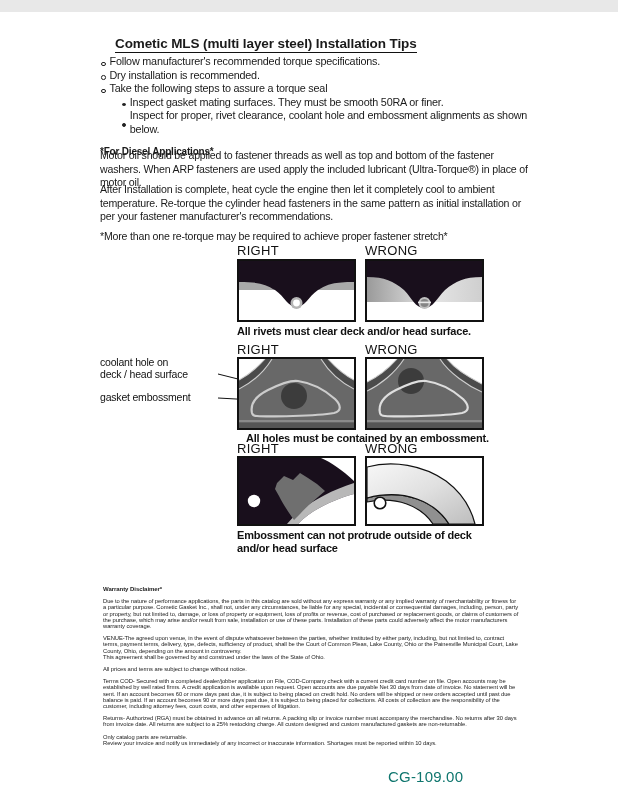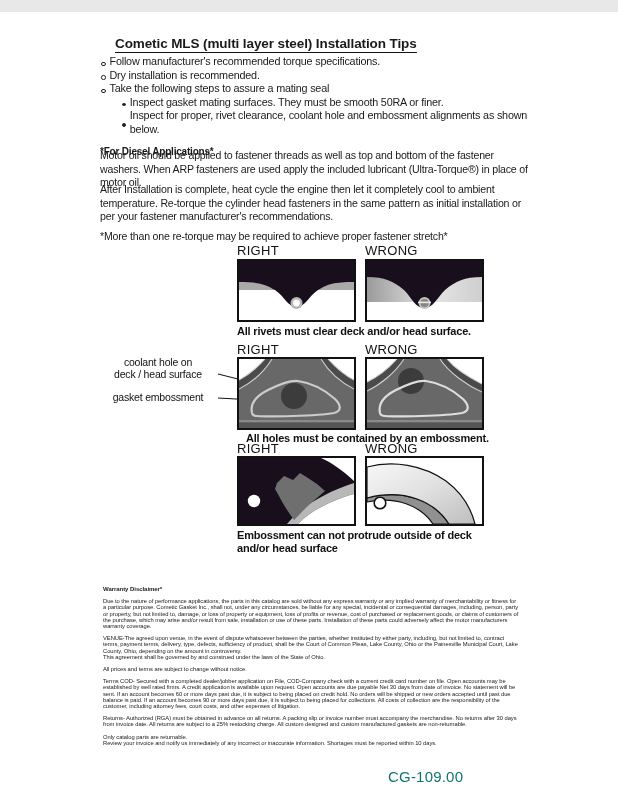--- a/index.html
+++ b/index.html
@@ -23,21 +23,21 @@
   }
   .b-row.sub { margin-left:21px; }
   .b-row.sub .marker { background:#222; border-color:#222; width:3.8px; height:3.8px; margin-top:4.4px; }
   .diesel-h { left:100px; top:134px; font-size:10px; font-weight:bold; }
   .para { left:100px; top:0; width:432px; font-size:10.6px; line-height:13.6px; font-weight:500; }
   .p1 { top:137px; } .p2 { top:171px; } .p3 { top:218px; }
   .dg-h { width:119px; font-size:13px; font-weight:500; letter-spacing:0.3px; color:#111; }
   .panel { width:119px; border:2px solid #111; background:#fff; }
   .panel svg { display:block; width:100%; height:100%; }
   .cap { font-size:11px; font-weight:bold; line-height:12.5px; color:#111; letter-spacing:-0.2px; }
-  .dlabel { font-size:10.5px; font-weight:500; text-align:center; line-height:12px; color:#111; }
+  .dlabel { font-size:10.5px; font-weight:500; text-align:left; line-height:12px; color:#111; }
   .warr { left:103px; top:574px; width:416px; font-size:5.8px; line-height:6.2px;
           letter-spacing:-0.05px; color:#222; font-weight:400; }
   .warr p { margin-bottom:6px; }
   .warr p.attached { margin-bottom:0; }
   .warr .wh { font-weight:bold; margin-bottom:6px; font-size:6px; }
   .footer-code { left:388px; top:756px; font-size:15px; letter-spacing:0.2px; color:#0f766e; }
 </style>
 </head>
 <body>
 
@@ -49,21 +49,21 @@
     <div class="b-row">
       <span class="marker"></span>
       <span>Follow manufacturer's recommended torque specifications.</span>
     </div>
     <div class="b-row">
       <span class="marker"></span>
       <span>Dry installation is recommended.</span>
     </div>
     <div class="b-row">
       <span class="marker"></span>
-      <span>Take the following steps to assure a mating seal</span>
+      <span>Take the following steps to assure a torque seal</span>
     </div>
     <div class="b-row sub">
       <span class="marker"></span>
       <span>Inspect gasket mating surfaces.  They must be smooth 50RA or finer.</span>
     </div>
     <div class="b-row sub">
       <span class="marker"></span>
       <span>Inspect for proper, rivet clearance, coolant hole and embossment alignments as shown below.</span>
     </div>
   </div>

